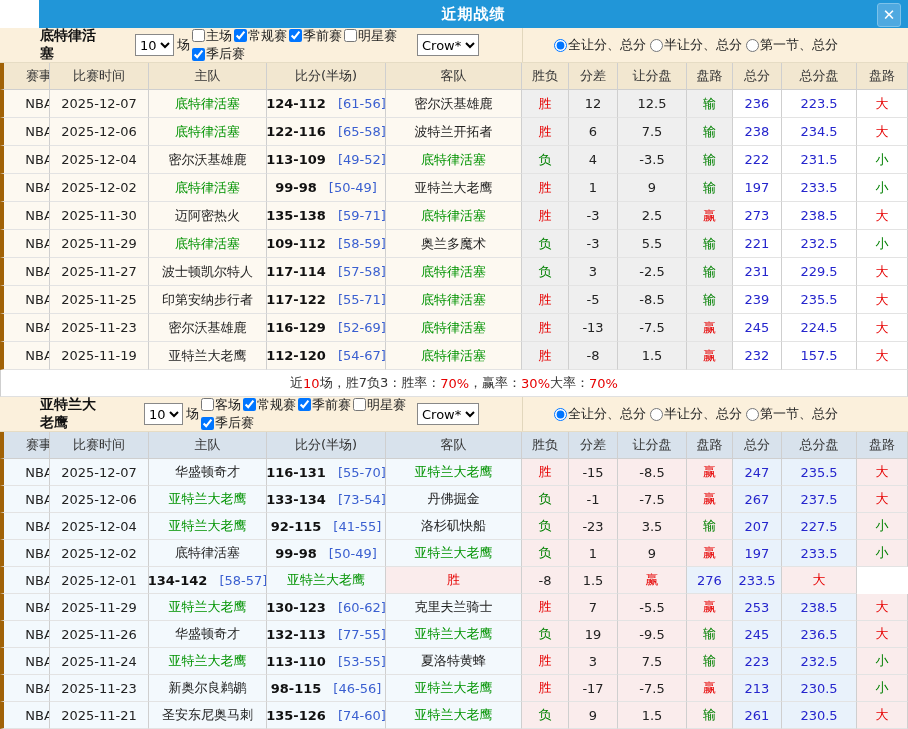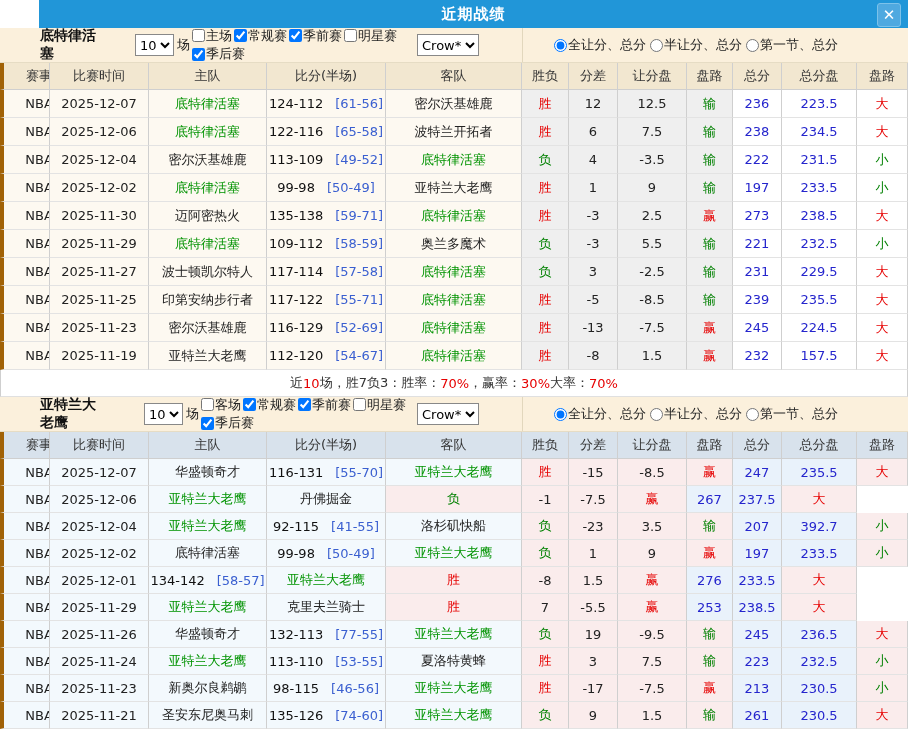--- a/index.html
+++ b/index.html
@@ -35,21 +35,21 @@
   .cool-sec .thead .cell{background:#d8e2ec;}
   .cool-sec .g-left{background:#f3f9fd;}
   .cool-sec .g-mid{background:#faecec;}
   .cool-sec .g-right{background:#e9f2fb;}
   .cool-sec .g-last{background:#faecec;}
   
   .t-red{color:#e60000;}
   .t-green{color:#008000;}
   .t-blue{color:#2525cd;}
   .team-active{color:#009300;}
-  .score-main{font-weight:normal;color:#111;margin-right:12px;}
+  .score-main{font-weight:bold;color:#111;margin-right:12px;}
   .score-half{color:#3a5fd0;}
   
   .summary{height:27px;display:flex;align-items:center;justify-content:center;font-size:13px;color:#333;background:#fff;border-bottom:1px solid #e0e0e0;border-left:1px solid #cfcfcf;border-right:1px solid #cfcfcf;box-sizing:border-box;}
   .summary .seg-red{color:#e60000;}
 </style>
 </head>
 <body>
 
 <div class="modal">
   <div class="titlebar">
@@ -316,20 +316,24 @@
             <div class="cell g-mid">-8.5</div>
             <div class="cell g-mid t-red">赢</div>
             <div class="cell g-right t-blue">247</div>
             <div class="cell g-right t-blue">235.5</div>
             <div class="cell g-last t-red">大</div>
           </div>
           <div class="trow">
             <div class="cell g-left">NBA</div>
             <div class="cell g-left">2025-12-06</div>
             <div class="cell g-left team-active">亚特兰大老鹰</div>
+            <div class="cell g-left">
+              <span class="score-main">133-134</span>
+              <span class="score-half">[73-54]</span>
+            </div>
             <div class="cell g-left">丹佛掘金</div>
             <div class="cell g-mid t-green">负</div>
             <div class="cell g-mid">-1</div>
             <div class="cell g-mid">-7.5</div>
             <div class="cell g-mid t-red">赢</div>
             <div class="cell g-right t-blue">267</div>
             <div class="cell g-right t-blue">237.5</div>
             <div class="cell g-last t-red">大</div>
           </div>
           <div class="trow">
@@ -339,21 +343,21 @@
             <div class="cell g-left">
               <span class="score-main">92-115</span>
               <span class="score-half">[41-55]</span>
             </div>
             <div class="cell g-left">洛杉矶快船</div>
             <div class="cell g-mid t-green">负</div>
             <div class="cell g-mid">-23</div>
             <div class="cell g-mid">3.5</div>
             <div class="cell g-mid t-green">输</div>
             <div class="cell g-right t-blue">207</div>
-            <div class="cell g-right t-blue">392.7</div>
+            <div class="cell g-right t-blue">227.5</div>
             <div class="cell g-last t-green">小</div>
           </div>
           <div class="trow">
             <div class="cell g-left">NBA</div>
             <div class="cell g-left">2025-12-02</div>
             <div class="cell g-left">底特律活塞</div>
             <div class="cell g-left">
               <span class="score-main">99-98</span>
               <span class="score-half">[50-49]</span>
             </div>
@@ -379,20 +383,24 @@
             <div class="cell g-mid">1.5</div>
             <div class="cell g-mid t-red">赢</div>
             <div class="cell g-right t-blue">276</div>
             <div class="cell g-right t-blue">233.5</div>
             <div class="cell g-last t-red">大</div>
           </div>
           <div class="trow">
             <div class="cell g-left">NBA</div>
             <div class="cell g-left">2025-11-29</div>
             <div class="cell g-left team-active">亚特兰大老鹰</div>
+            <div class="cell g-left">
+              <span class="score-main">130-123</span>
+              <span class="score-half">[60-62]</span>
+            </div>
             <div class="cell g-left">克里夫兰骑士</div>
             <div class="cell g-mid t-red">胜</div>
             <div class="cell g-mid">7</div>
             <div class="cell g-mid">-5.5</div>
             <div class="cell g-mid t-red">赢</div>
             <div class="cell g-right t-blue">253</div>
             <div class="cell g-right t-blue">238.5</div>
             <div class="cell g-last t-red">大</div>
           </div>
           <div class="trow">

